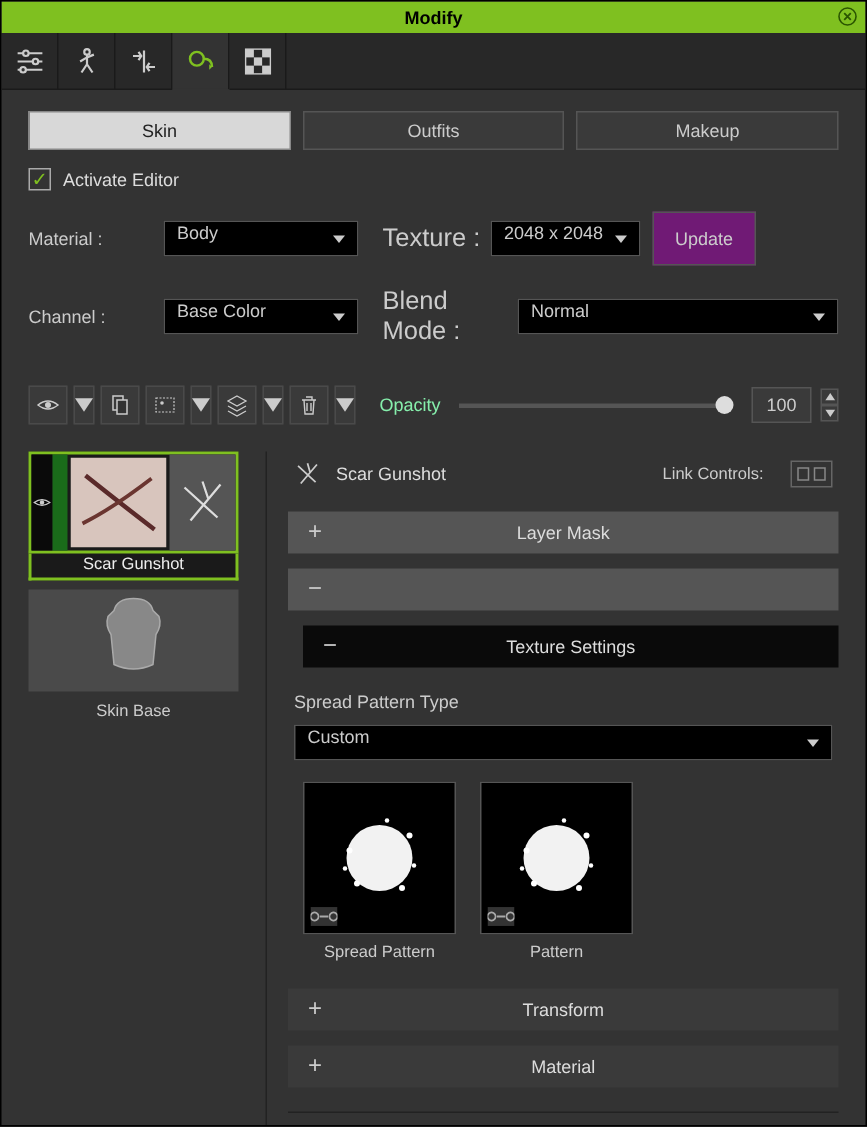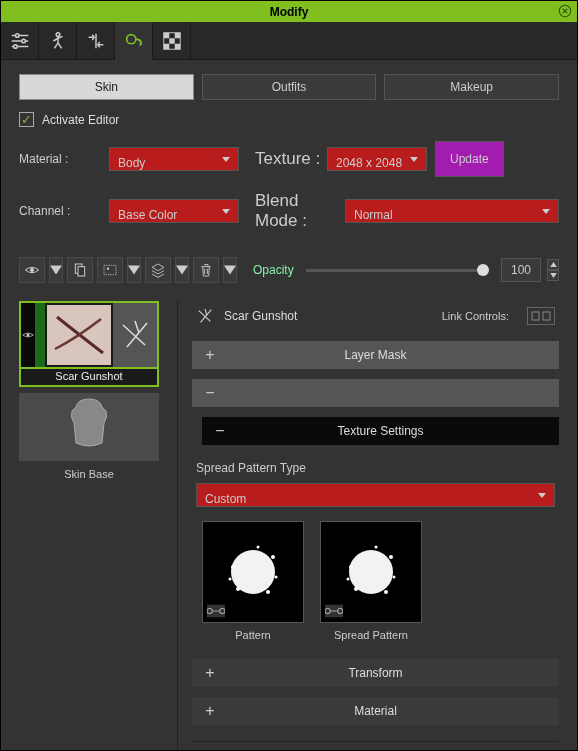--- a/index.html
+++ b/index.html
@@ -15,25 +15,25 @@
 .content { padding: 14px 18px; }
 .main-tabs { display: flex; gap: 8px; }
 .main-tab { flex: 1; height: 26px; background: #3a3a3a; border: 1px solid #555; display: flex; align-items: center; justify-content: center; font-size: 12px; color: #ccc; cursor: pointer; }
 .main-tab.active { background: #d8d8d8; color: #222; border-color: #888; }
 .checkbox-row { display: flex; align-items: center; gap: 8px; margin-top: 12px; }
 .checkbox { width: 15px; height: 15px; border: 1px solid #aaa; display: flex; align-items: center; justify-content: center; color: #7fc020; font-size: 13px; cursor: pointer; }
 .checkbox-label { color: #ddd; font-size: 12px; }
 .form-row { display: flex; align-items: center; margin-top: 14px; gap: 0; }
 .form-label { color: #ccc; font-size: 12px; width: 90px; }
 .form-label2 { color: #ccc; font-size: 17px; width: 72px; margin-left: 16px; }
-.dropdown { background: #b91c1c; border: 1px solid #555; height: 24px; display: flex; align-items: flex-end; padding: 0 8px; font-size: 12px; color: #ccc; cursor: pointer; position: relative; }
+.dropdown { background: #000000; border: 1px solid #555; height: 24px; display: flex; align-items: flex-start; padding: 0 8px; font-size: 12px; color: #ccc; cursor: pointer; position: relative; }
 .dropdown::after { content: ""; position: absolute; right: 8px; top: 9px; width: 0; height: 0; border-left: 4px solid transparent; border-right: 4px solid transparent; border-top: 5px solid #ccc; }
 .dropdown.w1 { width: 130px; }
 .dropdown.w2 { width: 100px; }
-.btn { background: #a21caf; border: 1px solid #555; height: 24px; display: flex; align-items: center; justify-content: center; font-size: 12px; color: #ccc; cursor: pointer; padding: 17px 14px; margin-left: 8px; }
+.btn { background: #701a75; border: 1px solid #555; height: 24px; display: flex; align-items: center; justify-content: center; font-size: 12px; color: #ccc; cursor: pointer; padding: 17px 14px; margin-left: 8px; }
 .toolbar { display: flex; align-items: center; gap: 4px; margin-top: 26px; }
 .tool-btn { background: #3a3a3a; width: 26px; height: 26px; border: 1px solid #4a4a4a; display: flex; align-items: center; justify-content: center; cursor: pointer; }
 .tool-dd { width: 14px; }
 .tool-btn svg { width: 16px; height: 16px; }
 .opacity-label { color: #86efac; font-size: 12px; margin: 0 8px 0 12px; }
 .slider-track { flex: 1; height: 3px; background: #555; position: relative; margin-right: 10px; }
 .slider-thumb { position: absolute; width: 12px; height: 12px; border-radius: 50%; background: #ddd; top: -5px; right: -2px; cursor: pointer; }
 .opacity-input { width: 40px; height: 24px; background: #3a3a3a; border: 1px solid #555; color: #ccc; font-size: 12px; text-align: center; }
 .spinner { display: flex; flex-direction: column; margin-left: 2px; }
 .spinner div { width: 12px; height: 11px; background: #3a3a3a; border: 1px solid #555; display: flex; align-items: center; justify-content: center; cursor: pointer; }
@@ -332,42 +332,42 @@
                     <circle cx="58" cy="40" r="1.5"></circle>
                     <circle cx="12" cy="42" r="1.5"></circle>
                     <circle cx="40" cy="10" r="1.5"></circle>
                   </g>
                 </svg>
               <svg class="pattern-link" viewBox="0 0 20 14">
                   <rect x="0" y="0" width="20" height="14" fill="#333"></rect>
                   <path d="M6 7 A3 3 0 1 1 6 6.99 M14 7 A3 3 0 1 0 14 6.99 M7 7 L13 7" stroke="#aaa" fill="none" stroke-width="1.3"></path>
                 </svg>
             </div>
-            <div class="pattern-label">Pattern</div>
+            <div class="pattern-label">Spread Pattern</div>
           </div>
           <div class="pattern-cell">
             <div class="pattern-thumb">
               <svg width="70" height="70" viewBox="0 0 70 70">
                   <circle cx="35" cy="35" r="22" fill="#fff" opacity="0.95"></circle>
                   <g fill="#fff">
                     <circle cx="15" cy="30" r="2"></circle>
                     <circle cx="55" cy="20" r="2"></circle>
                     <circle cx="50" cy="55" r="2"></circle>
                     <circle cx="20" cy="52" r="2"></circle>
                     <circle cx="58" cy="40" r="1.5"></circle>
                     <circle cx="12" cy="42" r="1.5"></circle>
                     <circle cx="40" cy="10" r="1.5"></circle>
                   </g>
                 </svg>
               <svg class="pattern-link" viewBox="0 0 20 14">
                   <rect x="0" y="0" width="20" height="14" fill="#333"></rect>
                   <path d="M6 7 A3 3 0 1 1 6 6.99 M14 7 A3 3 0 1 0 14 6.99 M7 7 L13 7" stroke="#aaa" fill="none" stroke-width="1.3"></path>
                 </svg>
             </div>
-            <div class="pattern-label">Spread Pattern</div>
+            <div class="pattern-label">Pattern</div>
           </div>
         </div>
       </div>
 
       <div class="section-bar dark2" style="margin-top:18px">
         <div class="sb-icon">+</div>
         <div class="sb-label">Transform</div>
       </div>
       <div class="section-bar dark2">
         <div class="sb-icon">+</div>

